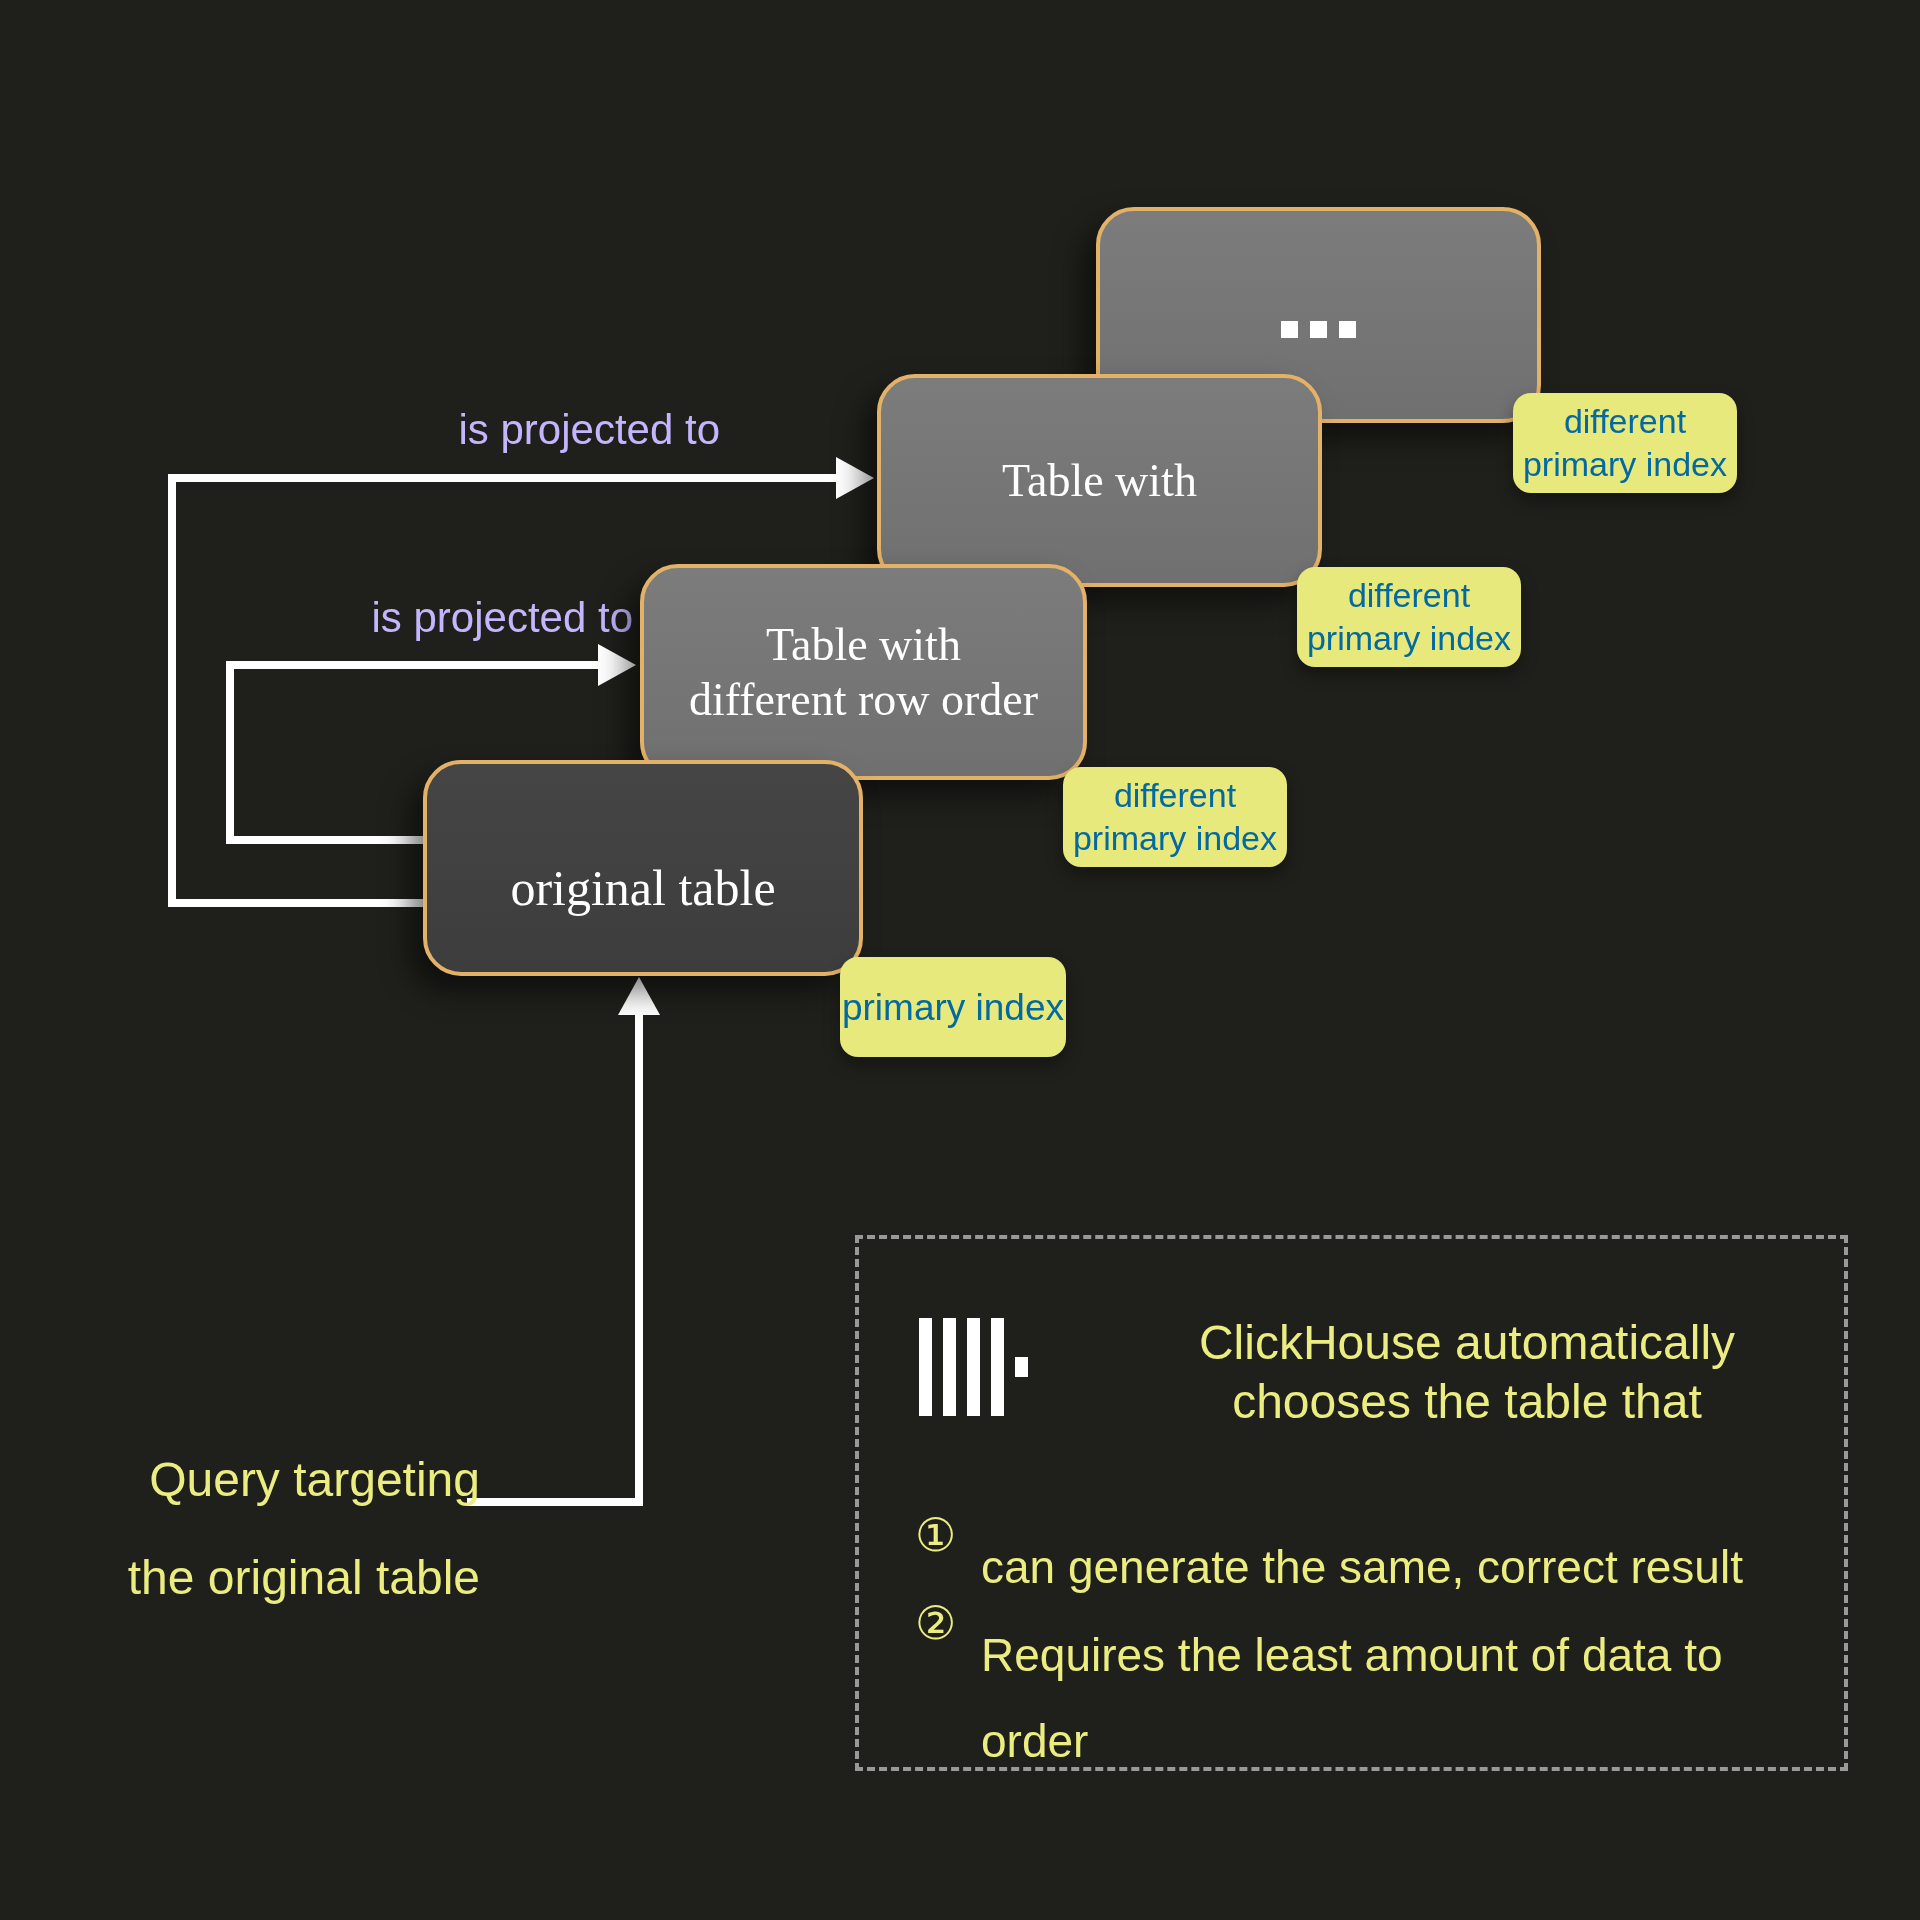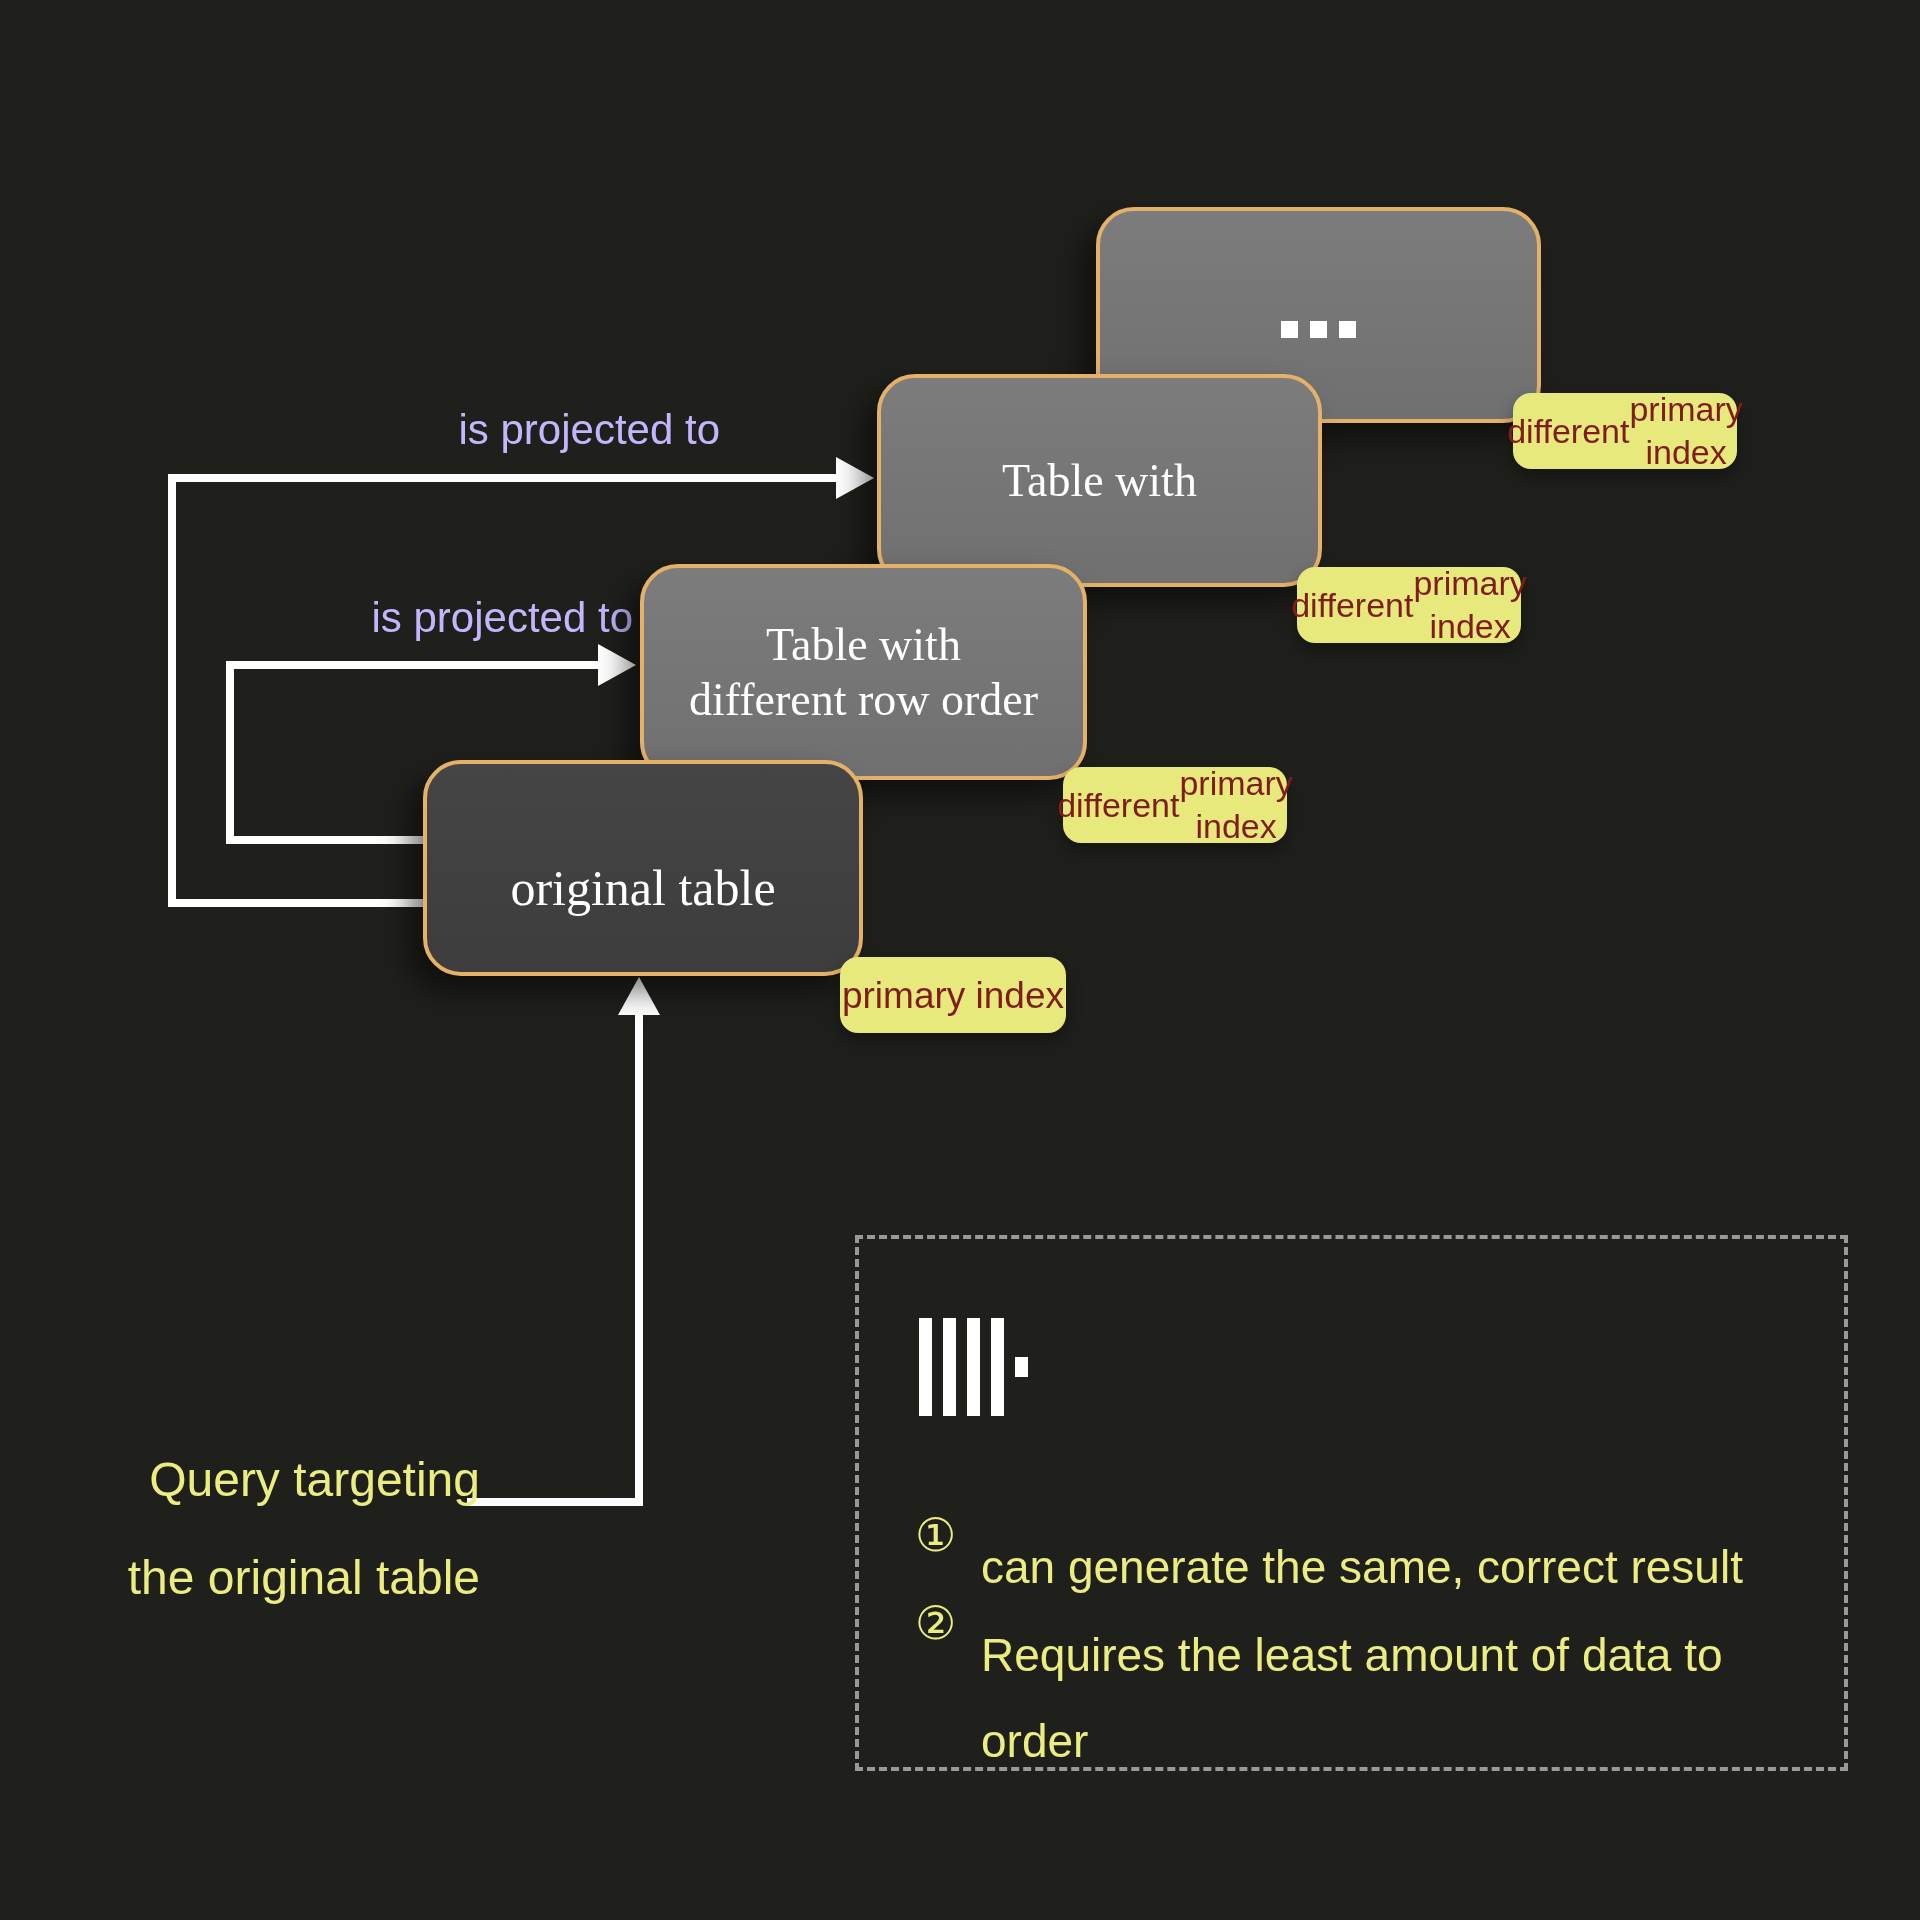--- a/index.html
+++ b/index.html
@@ -21,23 +21,23 @@
     display:flex;align-items:center;justify-content:center;
     color:#ffffff;text-align:center;box-sizing:border-box;font-family:Liberation Serif, serif;
   }
   .tbox.dark{background:linear-gradient(180deg,#454545,#3d3d3d);}
   .tbox .line{display:block;font-size:46px;line-height:55px;}
   .tbox.dark .line{font-size:50px;margin-top:40px;}
   .dots{display:flex;gap:12px;align-items:center;justify-content:center;transform:translateY(14px);}
   .dot{width:17px;height:17px;background:#ffffff;}
   
   .note{
-    position:absolute;width:224px;height:76px;border-radius:18px;
-    background:#e7e97c;color:#7f1d1d;z-index:6;
-    display:flex;flex-direction:row;align-items:center;justify-content:center;
+    position:absolute;width:224px;height:100px;border-radius:18px;
+    background:#e7e97c;color:#0369a1;z-index:6;
+    display:flex;flex-direction:column;align-items:center;justify-content:center;
     text-align:center;box-shadow:0 8px 16px rgba(0,0,0,.35);
   }
   .note .nline{display:block;font-size:34px;line-height:43px;}
   .note.single .nline{font-size:37px;}
   
   .ylabel{
     position:absolute;color:#c4b5fd;text-align:right;z-index:2;
     font-size:42px;line-height:50px;
   }
   .qline{position:absolute;color:#ebed80;font-size:48px;line-height:56px;text-align:right;width:440px;left:40px;z-index:2;}
@@ -125,20 +125,24 @@
   <div class="qline" style="top:1550px;">the original table</div>
 
   <div class="panel">
     <div class="logo">
       <div class="bar"></div>
       <div class="bar"></div>
       <div class="bar"></div>
       <div class="bar"></div>
       <div class="bar short"></div>
     </div>
+    <div class="heading">
+      <span class="hline">ClickHouse automatically</span>
+      <span class="hline">chooses the table that</span>
+    </div>
     <div class="item" style="top:269px;">
       <span class="num">①</span>
       <span class="itext">
         <span class="iline">can generate the same, correct result</span>
       </span>
     </div>
     <div class="item" style="top:357px;">
       <span class="num">②</span>
       <span class="itext">
         <span class="iline">Requires the least amount of data to</span>

